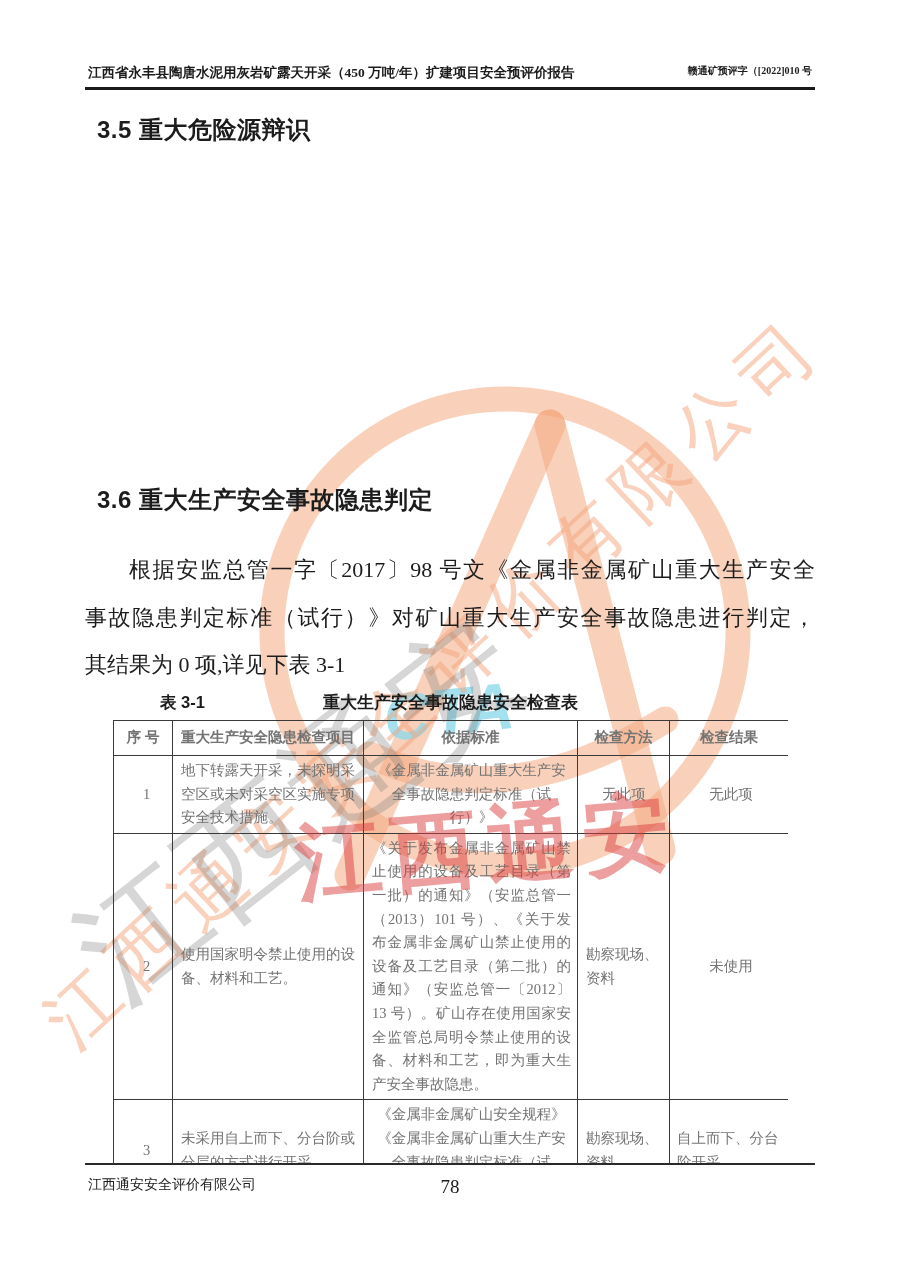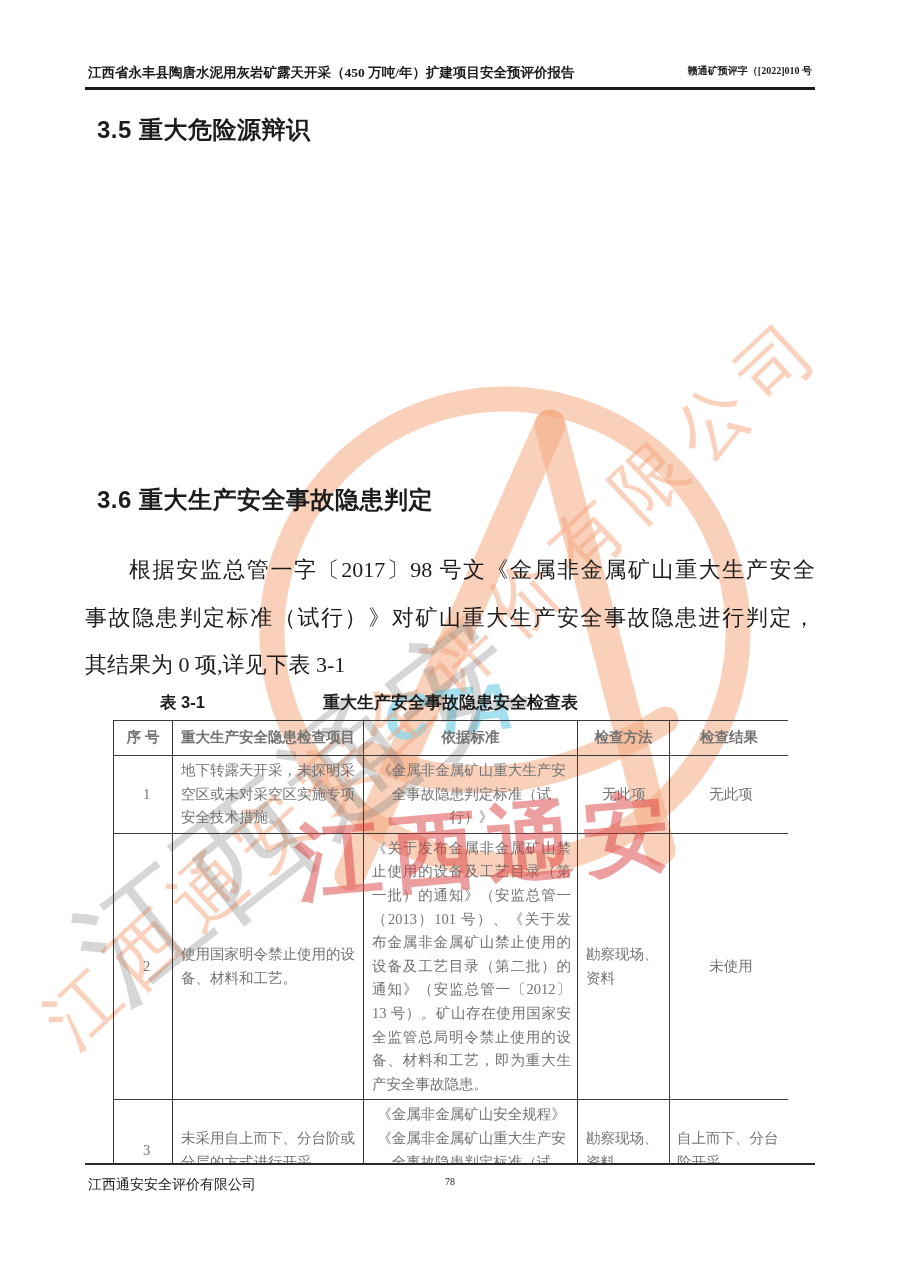--- a/index.html
+++ b/index.html
@@ -61,21 +61,21 @@
   td.c-item{padding:3px 8px;text-align:justify;}
   td.c-basis{padding:3px 6px;text-align:justify;}
   td.c-basis.ctr{text-align:center;}
   td.c-method{padding:3px 7px;text-align:left;}
   td.c-method.ctr{text-align:center;}
   td.c-result{padding:3px 4px;text-align:center;}
   td.c-result.lft{text-align:left;padding-left:7px;}
   tr.r1{height:71px;} tr.r2{height:238px;} tr.r3{height:72px;}
   .pg-footer-rule{position:absolute;left:85px;top:1163px;width:730px;height:1.6px;background:#2a2a2a;}
   .pg-footer-left{position:absolute;left:88px;top:1176px;font-size:14px;}
-  .pg-footer-page{position:absolute;left:420px;top:1176px;width:60px;text-align:center;font-size:10px;}
+  .pg-footer-page{position:absolute;left:420px;top:1176px;width:60px;text-align:center;font-size:19px;}
 </style>
 </head>
 <body>
 
 <div class="page">
 
   <div class="wm-under">
     <svg class="wm-logo" width="540" height="540" viewBox="0 0 540 540">
       <circle cx="270" cy="262" r="233" fill="none" stroke="rgba(243,166,124,0.52)" stroke-width="25"></circle>
       <path d="M315,55 L115,505" fill="none" stroke="rgba(243,166,124,0.52)" stroke-width="31" stroke-linecap="round"></path>

